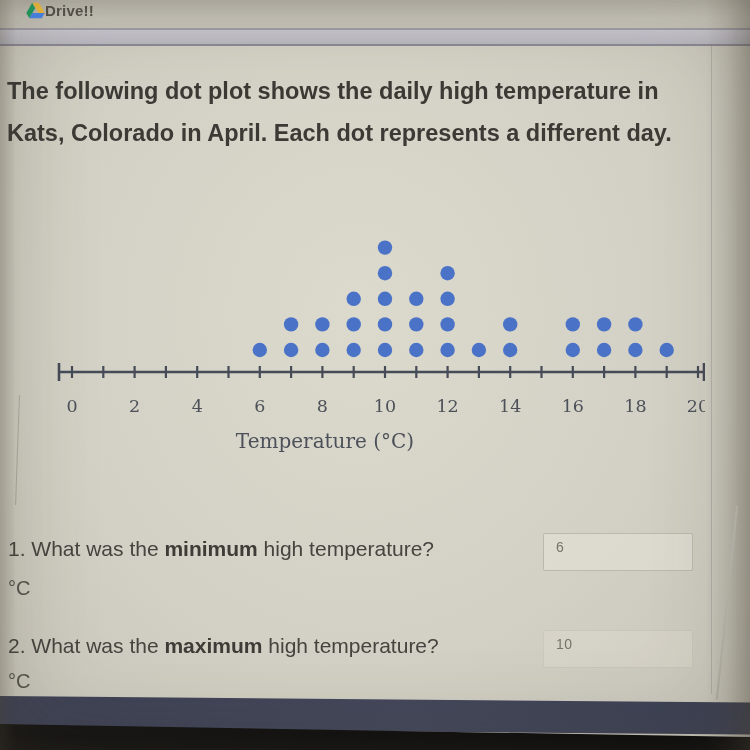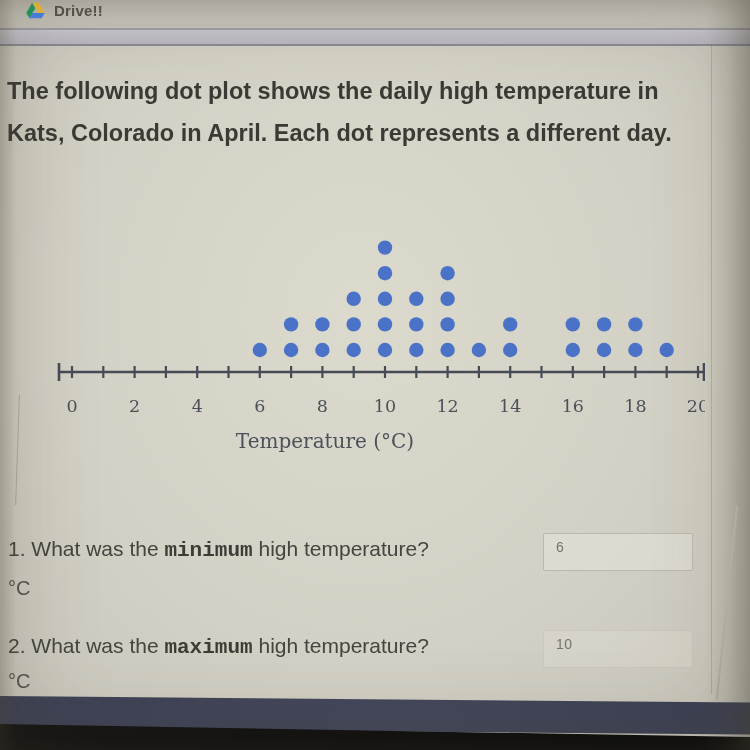--- a/index.html
+++ b/index.html
@@ -8,21 +8,21 @@
   .screen{
     position:relative;width:750px;height:750px;
     background:radial-gradient(ellipse at 48% 42%, #dcd9cd 0%, #d3d0c5 55%, #c6c3b8 100%);
   }
 
   
   .tab-strip{
     position:absolute;left:0;top:0;width:750px;height:28px;
     background:linear-gradient(180deg,#bfbcb2 0%,#c9c6bc 60%);
   }
-  .tab{position:absolute;left:26px;top:2px;display:flex;align-items:center;gap:9px;}
+  .tab{position:absolute;left:26px;top:2px;display:flex;align-items:center;}
   .tab-title{font-size:15px;font-weight:700;color:#55524b;letter-spacing:.2px;}
   .drive-icon{width:19px;height:17px;display:block;}
 
   .toolbar-band{
     position:absolute;left:0;top:28px;width:750px;height:14px;
     background:linear-gradient(180deg,#cbc9d1 0%,#bab8c1 100%);
     border-top:2px solid #a09ea9;
     border-bottom:2px solid #8b8994;
     box-sizing:content-box;
   }
@@ -35,21 +35,21 @@
 
   .plot-wrap{position:absolute;left:55px;top:226px;width:650px;height:240px;}
   .axis-num{font-family:"DejaVu Serif","Liberation Serif",serif;font-size:17.5px;fill:#4c5159;}
   .axis-label{font-family:"DejaVu Serif","Liberation Serif",serif;font-size:20px;fill:#4c5159;}
 
   .question{
     position:absolute;left:8px;width:700px;
     font-size:21px;font-weight:400;color:#454publ43f;color:#45443f;
   }
   .q1{top:537px;} .q2{top:634px;}
-  .question b{font-weight:700;color:#3d3c37;font-family:Liberation Mono, monospace;}
+  .question b{font-weight:700;color:#3d3c37;}
 
   .answer-box{
     position:absolute;width:150px;height:38px;border-radius:2px;
     background:rgba(229,227,217,.55);
     border:1px solid rgba(158,156,146,.55);
     box-sizing:border-box;
   }
   .answer-box.q1-box{left:543px;top:533px;}
   .answer-box.q2-box{left:543px;top:630px;border-color:rgba(158,156,146,.22);background:rgba(229,227,217,.28);}
   .answer-text{

